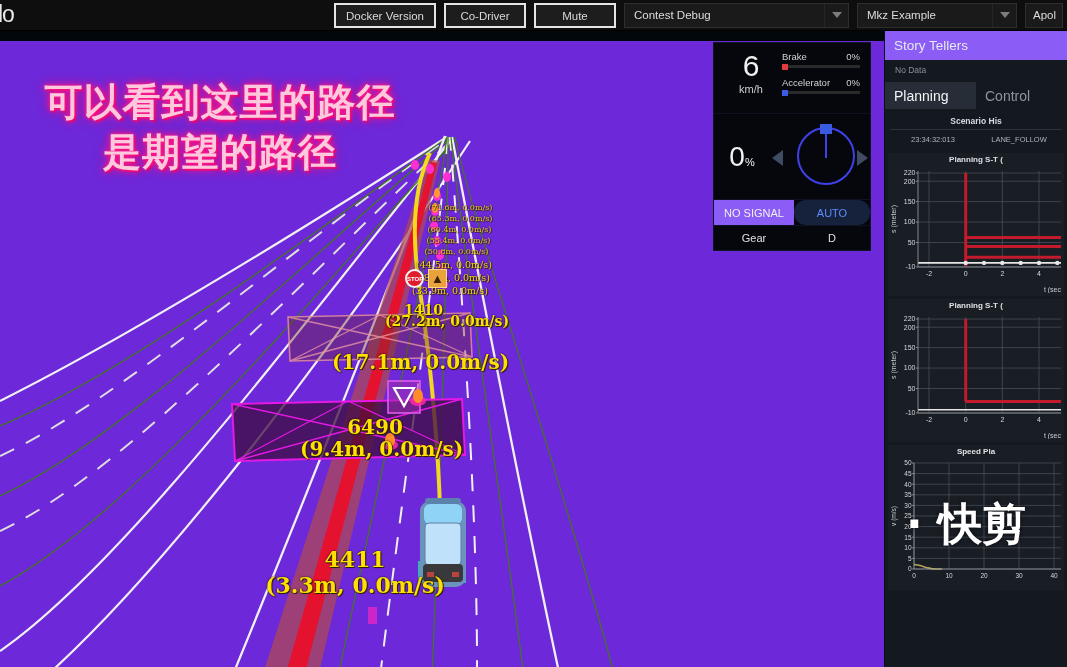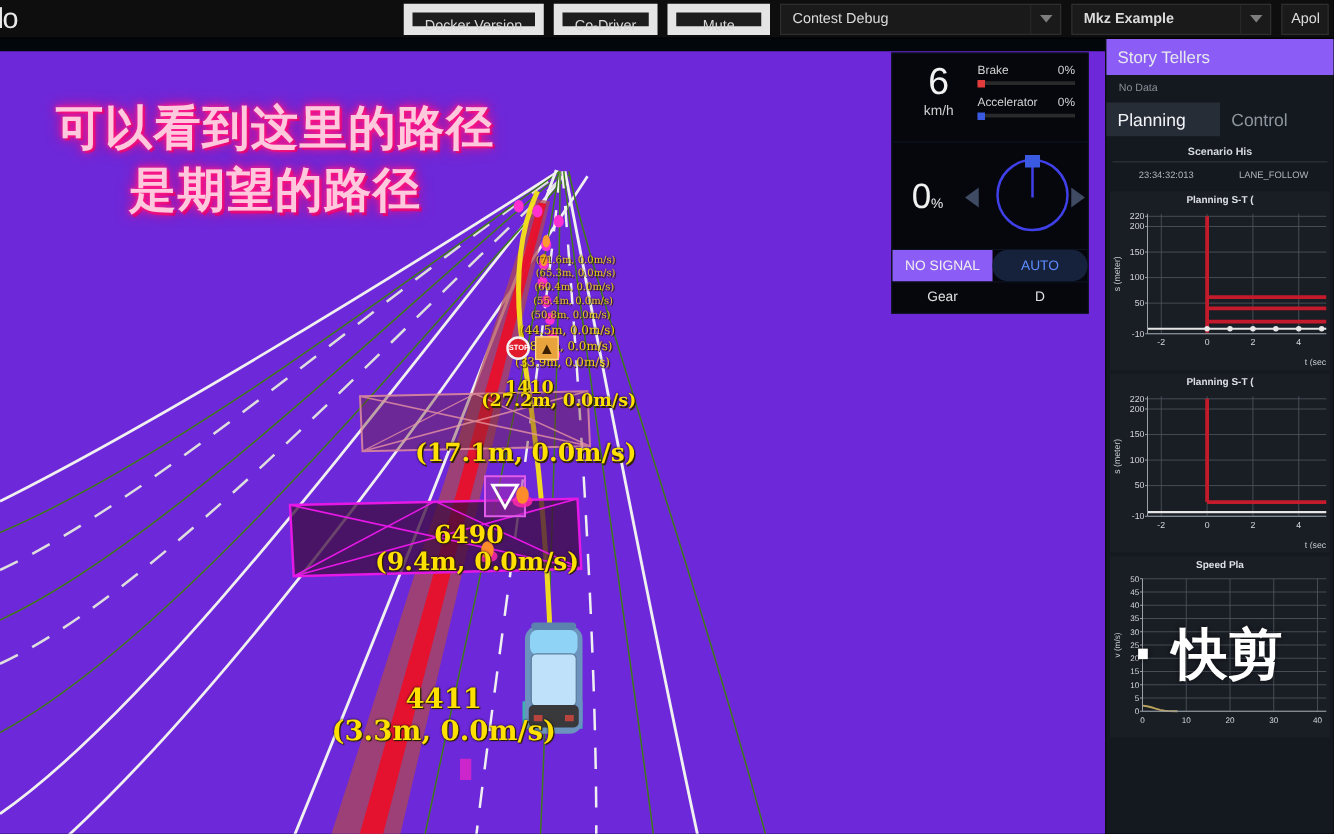--- a/index.html
+++ b/index.html
@@ -19,41 +19,41 @@
     overflow:hidden;
   }
   .logo-text{
     position:absolute; left:-18px; top:1px;
     font-size:23px; color:#e9e9e9; letter-spacing:-1px;
     font-family:"Liberation Sans", sans-serif;
   }
   .topbar-spacer{ flex:1 1 auto; }
   .tb-btn{
     height:25px; min-width:82px; margin:0 4px; padding:0 10px;
-    background:#1d1d1d; border:7px solid #e5e5e5;
+    background:#1d1d1d; border:2px solid #e5e5e5;
     color:#d9d9d9; font-size:11.5px; line-height:23px; text-align:center;
     white-space:nowrap;
   }
   .tb-select{
     height:25px; margin:0 4px; background:#1a1a1a; border:1px solid #2e2e2e;
     display:flex; align-items:center; color:#dcdcdc; font-size:11.5px;
     position:relative;
   }
   .tb-select .sel-label{ padding-left:9px; flex:1 1 auto; white-space:nowrap; overflow:hidden;}
   .tb-select .caret{
     width:24px; height:23px; display:flex; align-items:center; justify-content:center;
     border-left:1px solid #262626;
   }
   .caret i{
     display:block; width:0;height:0;
     border-left:5px solid transparent;border-right:5px solid transparent;
     border-top:6px solid #7d7d7d;
   }
   .sel-contest{ width:225px; }
-  .sel-mkz{ width:160px;font-weight:bold; }
+  .sel-mkz{ width:160px; }
   .tb-right-cut{
     height:25px; width:38px; margin:0 4px 0 4px; background:#1a1a1a;
     border:1px solid #2e2e2e; color:#dcdcdc; font-size:11.5px;
     line-height:23px; padding-left:7px; overflow:hidden; white-space:nowrap;
   }
 
   
   .scene{
     position:absolute; left:0; top:41px; width:884px; height:636px;
     background:#6d28d9; overflow:hidden;

